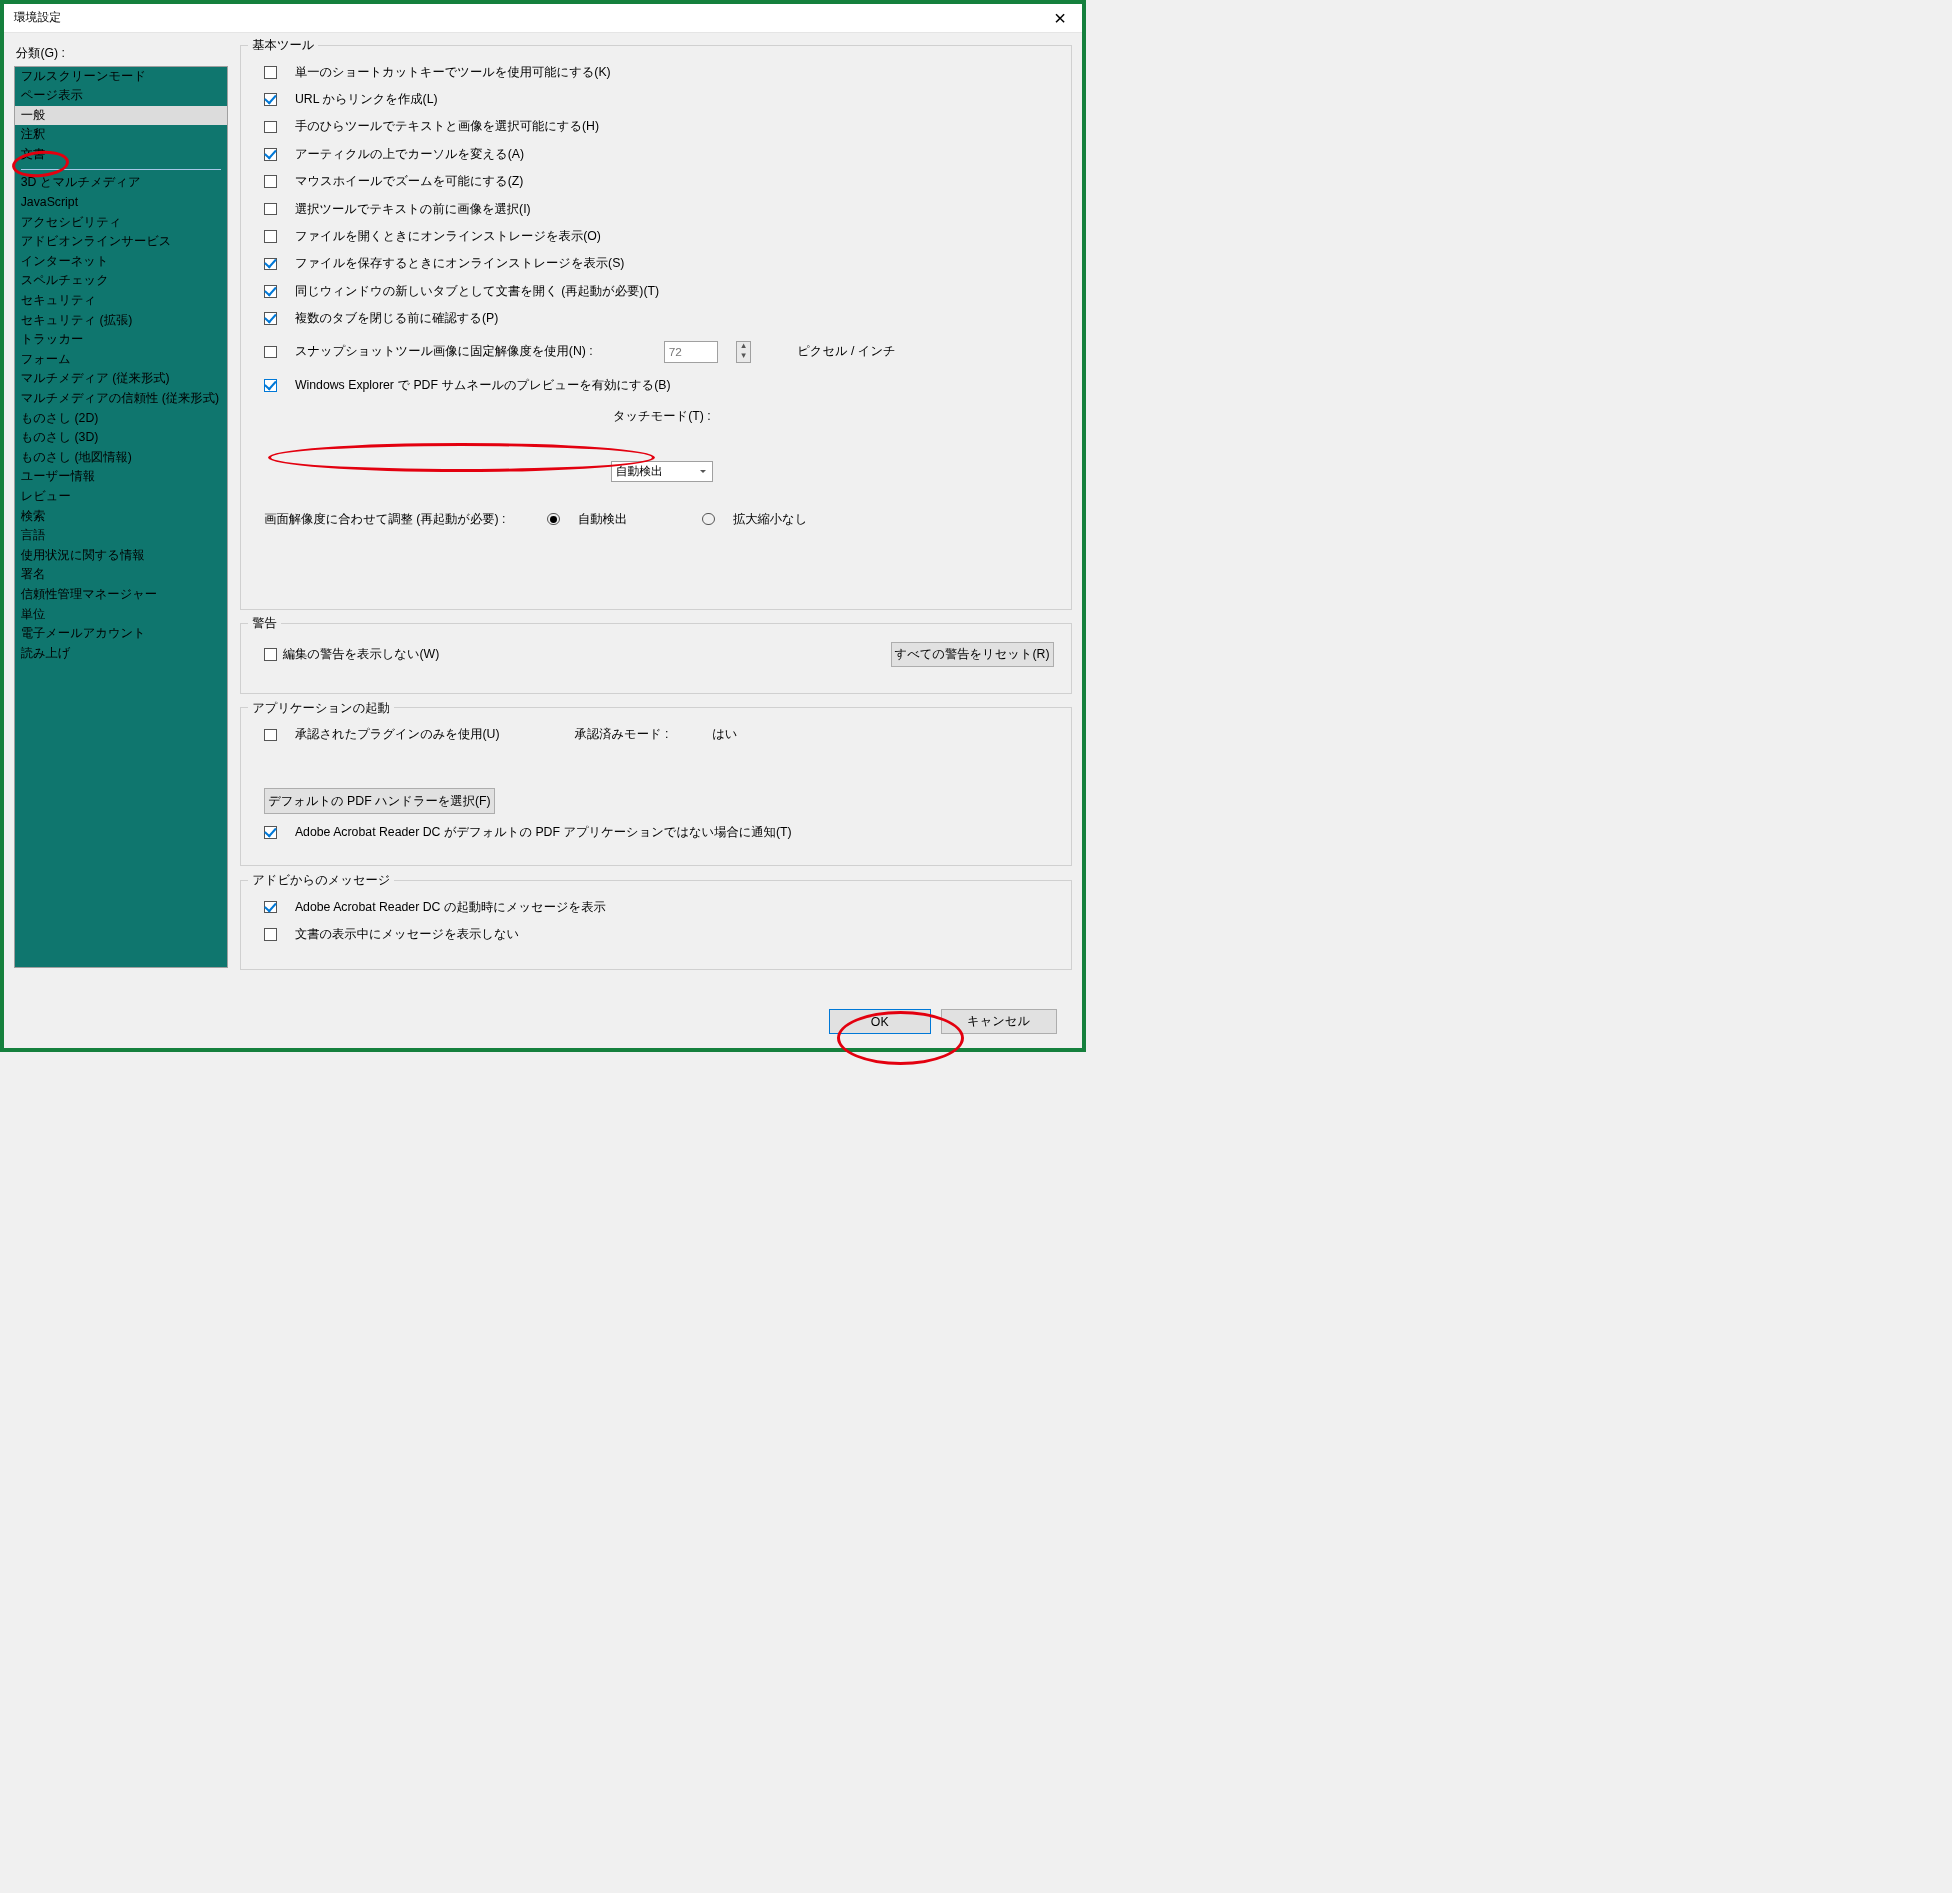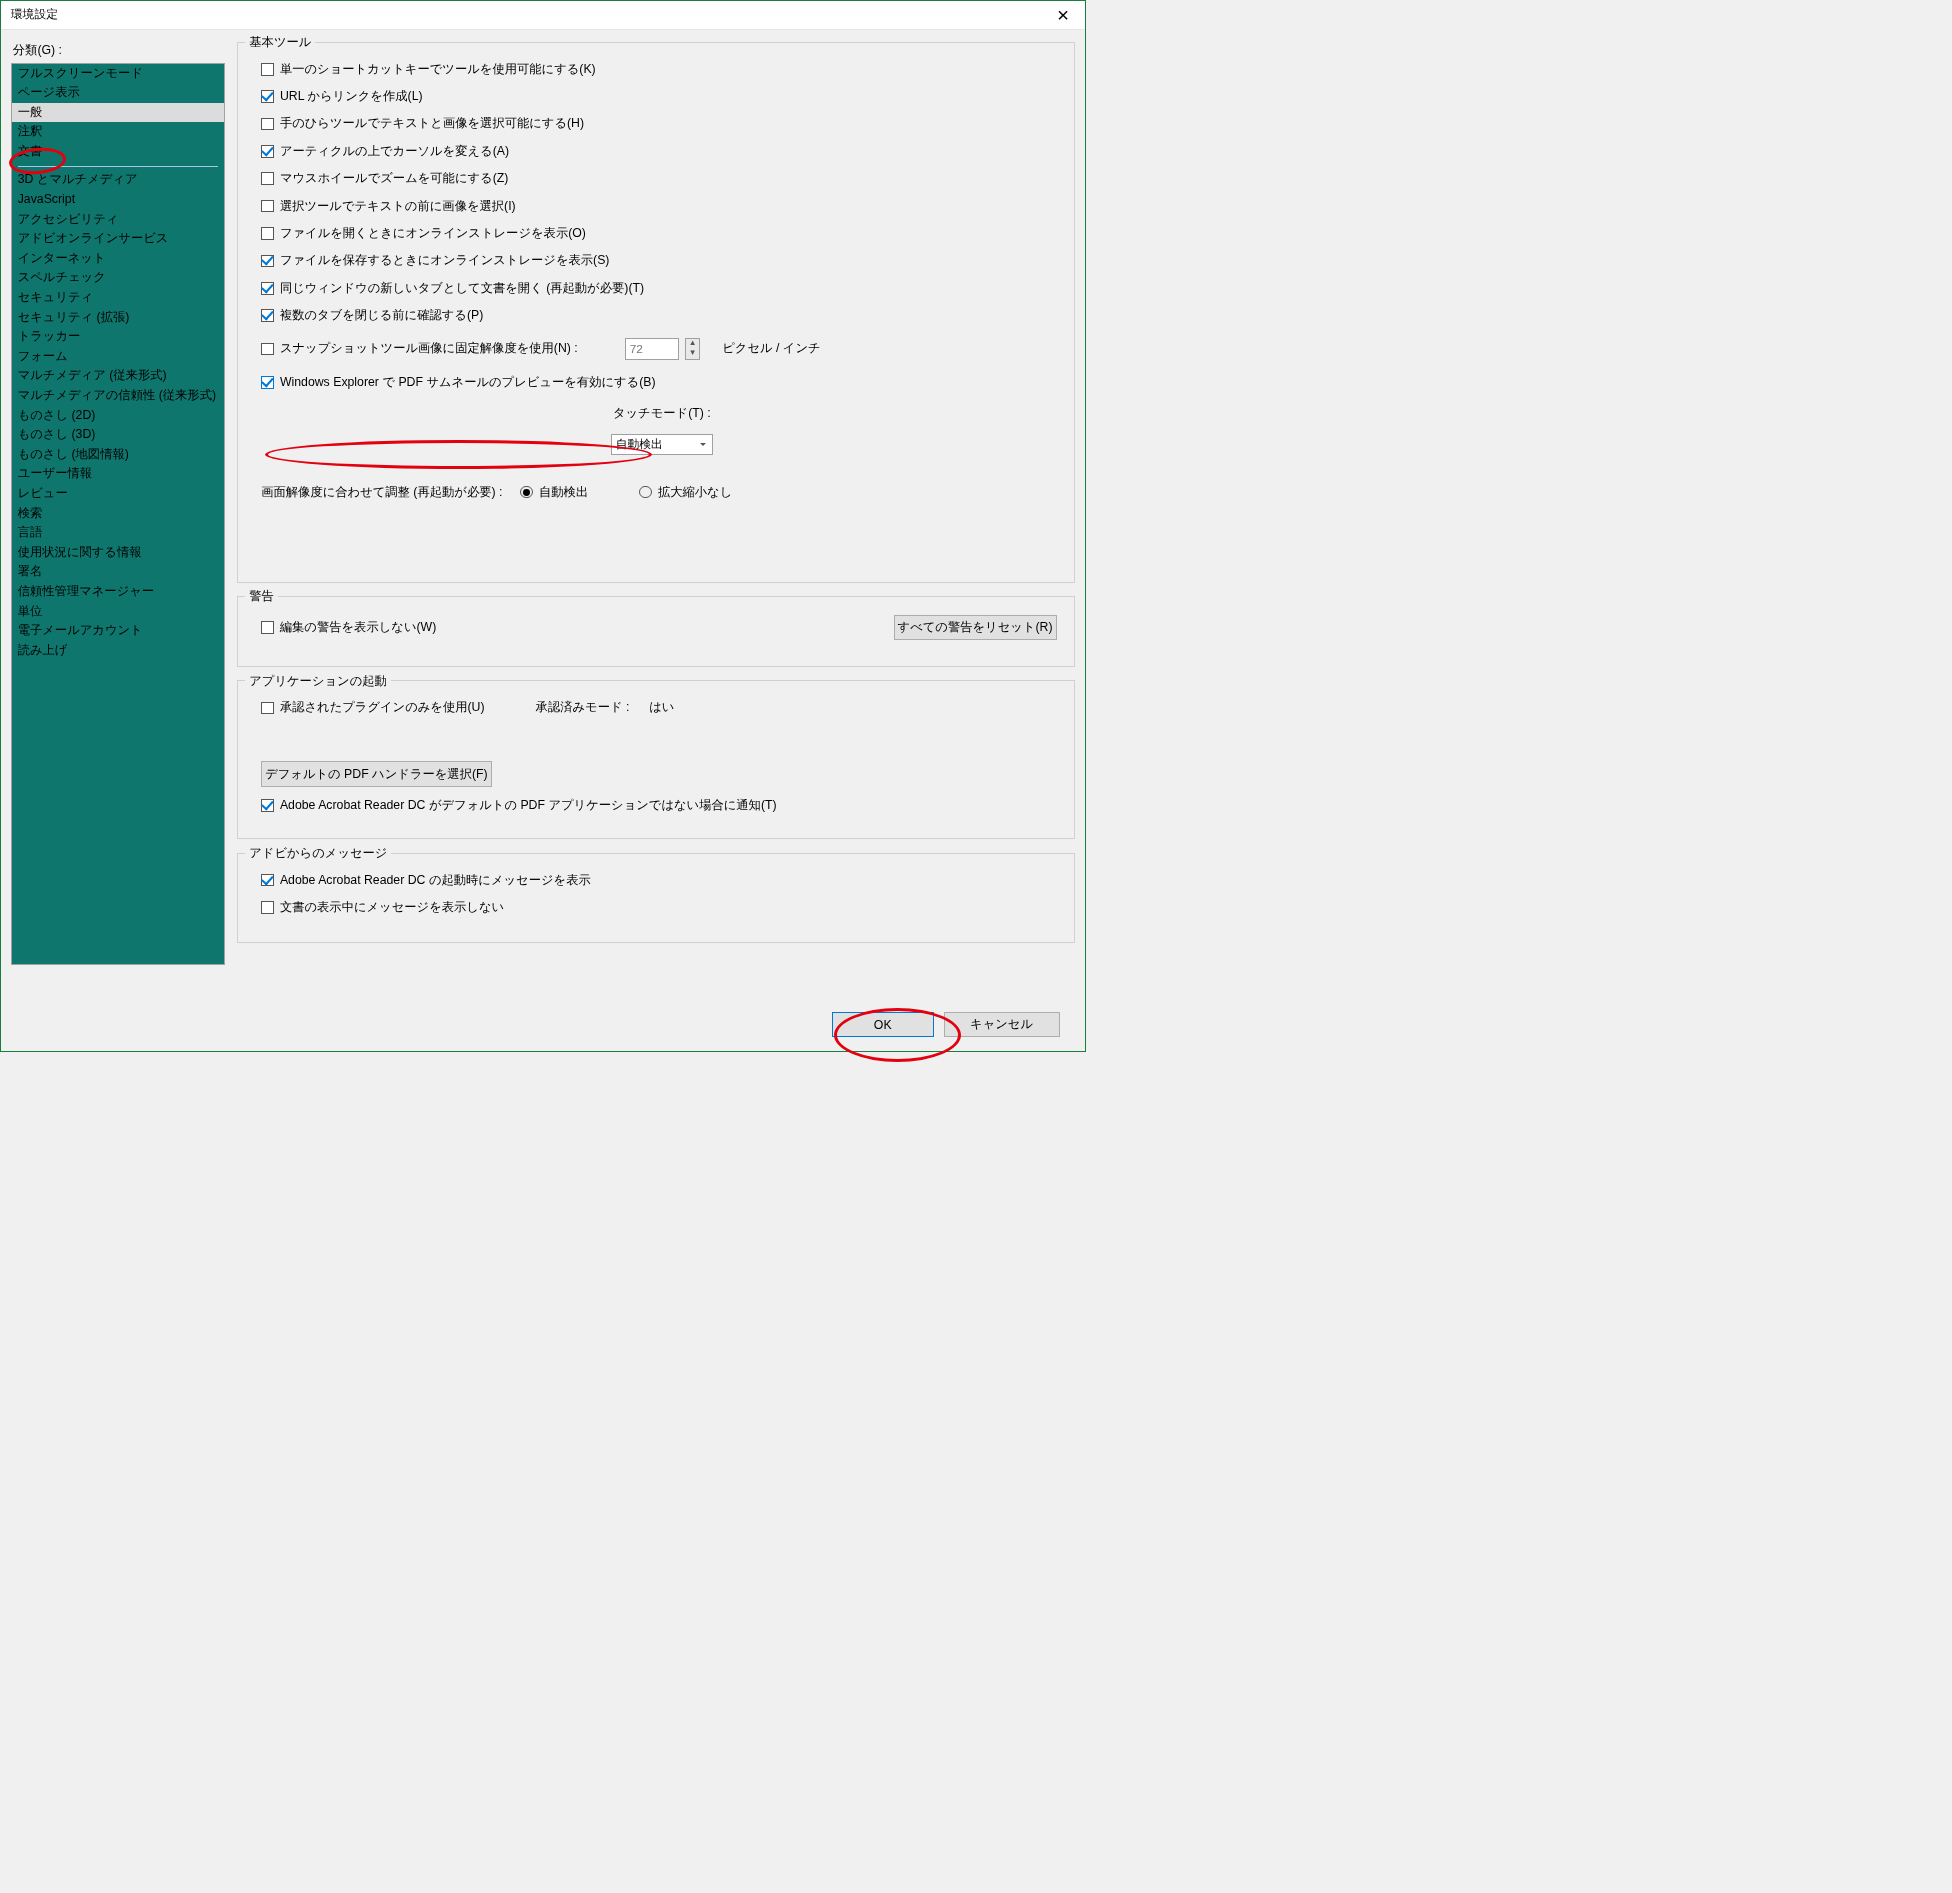--- a/index.html
+++ b/index.html
@@ -7,21 +7,21 @@
   body {
     font-family: "Yu Gothic UI", "Meiryo UI", "Segoe UI", sans-serif;
     font-size: 12.3px;
     background: #f0f0f0;
     color: #000;
   }
   .window {
     width: 1086px;
     height: 1052px;
     background: #ffffff;
-    border: 1px solid #15803d;
+    border: 4px solid #15803d;
     display: flex;
     flex-direction: column;
     position: relative;
   }
   .titlebar {
     display: flex;
     align-items: center;
     justify-content: space-between;
     height: 29px;
     padding: 0 0 0 9.8px;
@@ -82,21 +82,21 @@
     position: absolute;
     top: -8.8px;
     left: 7.8px;
     background: #f0f0f0;
     padding: 0 3.9px;
     font-size: 12.3px;
   }
   .row {
     display: flex;
     align-items: center;
-    gap: 6px;
+    gap: 18px;
     margin: 0 0 9.8px 11.8px;
     min-height: 17.6px;
   }
   .checkbox {
     width: 12.7px; height: 12.7px;
     border: 1px solid #555;
     background: #fff;
     display: inline-flex;
     align-items: center;
     justify-content: center;

